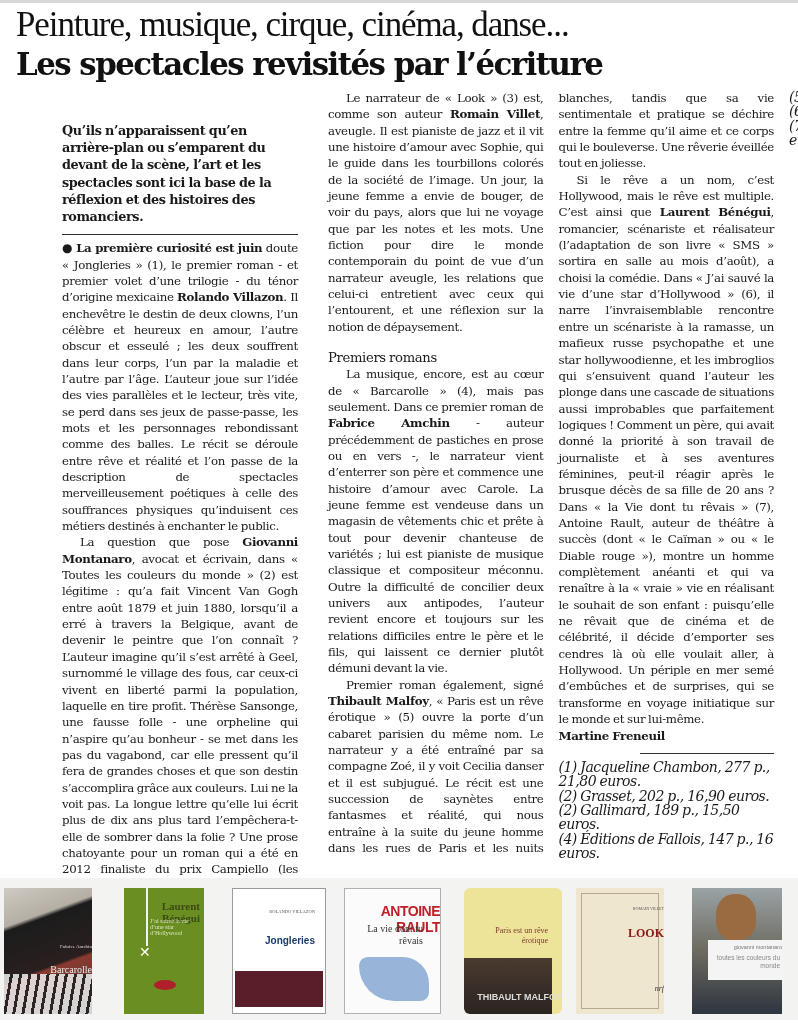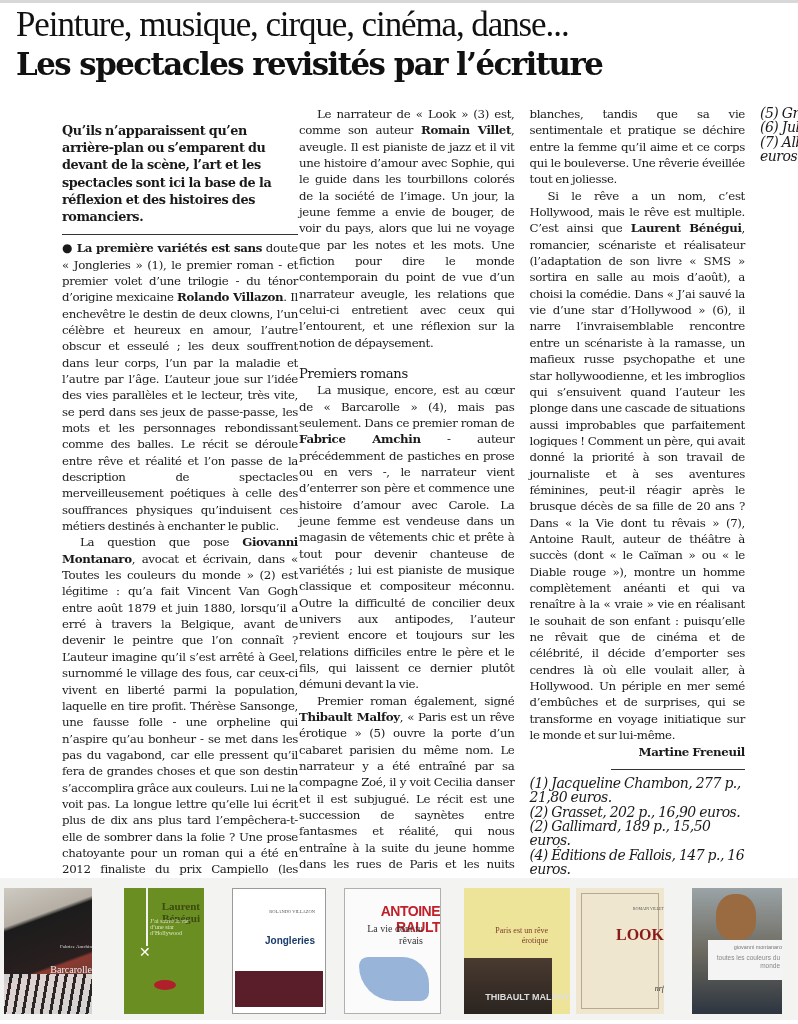--- a/index.html
+++ b/index.html
@@ -10,54 +10,54 @@
   .col { position: absolute; top: 90px; font-size: 11.8px; line-height: 16.35px; text-align: justify; hyphens: manual; letter-spacing: -0.35px; word-spacing: -0.5px; }
   .col1 { left: 62px; width: 236px; margin-top: 32px; }
   .chapo { font-weight: bold; font-size: 12.8px; line-height: 17.2px; text-align: left; letter-spacing: -0.4px; margin: 0 0 9px 0; }
   .rule { height: 0; border-top: 1px solid #333; margin: 0 0 5px 0; }
   .rule.short { width: 62%; margin-left: 38%; }
   p { margin: 0; }
   p.indent { text-indent: 18px; }
   .bullet { font-size: 12px; }
   b, .bold { font-weight: bold; }
   .subhead { font-weight: normal; font-size: 13.2px; margin: 14px 0 0 0; line-height: 17px; }
-  .sig { font-weight: bold; text-align: right; margin-top: 1px; }
+  .sig { font-weight: bold; margin-top: 1px; }
   .notes { margin-top: 6px; font-style: italic; font-size: 14px; line-height: 14.4px; text-align: left; letter-spacing: -0.5px; }
   .covers { position: absolute; left: 0; top: 878px; width: 798px; height: 142px; background: #f3f3f1; }
   .cover { position: absolute; top: 10px; height: 126px; overflow: hidden; box-sizing: border-box; }
   .cv-text { position: absolute; width: 100%; text-align: right; font-family: "Liberation Serif", serif; }
   .c1 { left: 4px; width: 88px; background: linear-gradient(160deg, #cfcac2 0%, #b4aea4 25%, #1c1c1c 28%, #2a1f1f 60%, #8a3a30 62%, #3a3a3a 100%); }
   .c1 .keys { position: absolute; left: 0; bottom: 0; width: 100%; height: 40px; background: repeating-linear-gradient(100deg, #eee 0 6px, #222 6px 9px); opacity: 0.85; }
   .c2 { left: 124px; width: 80px; background: #6b8e23; }
   .c3 { left: 232px; width: 94px; background: #fff; border: 1px solid #9a9a9a; }
   .c4 { left: 344px; width: 97px; background: #fbfbfb; border: 1px solid #b0b0b0; }
-  .c5 { left: 464px; width: 106px; background: #ede49a; }
+  .c5 { left: 464px; width: 98px; background: #ede49a; border-radius: 6px; }
   .c6 { left: 576px; width: 88px; background: #efe6cf; }
   .c7 { left: 692px; width: 90px; background: linear-gradient(180deg, #9aa3a6 0%, #6d6a60 50%, #2d3540 100%); }
 </style>
 </head>
 <body>
 
 <div class="topline"></div>
 <div class="kicker">Peinture, musique, cirque, cinéma, danse...</div>
 <h1 class="title" style="margin:0;">Les spectacles revisités par l’écriture</h1>
 
 <div class="col col1">
   <p class="chapo">Qu’ils n’apparaissent qu’en arrière-plan ou s’emparent du devant de la scène, l’art et les spectacles sont ici la base de la réflexion et des histoires des romanciers.</p>
   <div class="rule"></div>
   <p>
     <span class="bullet">●</span>
-    <span class="bold" style="font-weight:bold;">La première variétés est sans</span>
+    <span class="bold" style="font-weight:bold;">La première curiosité est juin</span>
     
     <span>doute « Jongleries » (1), le premier roman - et premier volet d’une trilogie - du ténor d’origine mexicaine </span><b>Rolando Villazon</b><span>. Il enchevêtre le destin de deux clowns, l’un célèbre et heureux en amour, l’autre obscur et esseulé ; les deux souffrent dans leur corps, l’un par la maladie et l’autre par l’âge. L’auteur joue sur l’idée des vies parallèles et le lecteur, très vite, se perd dans ses jeux de passe-passe, les mots et les personnages rebondissant comme des balles. Le récit se déroule entre rêve et réalité et l’on passe de la description de spectacles merveilleusement poétiques à celle des souffrances physiques qu’induisent ces métiers destinés à enchanter le public.</span>
   </p>
   <p class="indent"><span>La question que pose </span><b>Giovanni Montanaro</b><span>, avocat et écrivain, dans « Toutes les couleurs du monde » (2) est légitime : qu’a fait Vincent Van Gogh entre août 1879 et juin 1880, lorsqu’il a erré à travers la Belgique, avant de devenir le peintre que l’on connaît ? L’auteur imagine qu’il s’est arrêté à Geel, surnommé le village des fous, car ceux-ci vivent en liberté parmi la population, laquelle en tire profit. Thérèse Sansonge, une fausse folle - une orpheline qui n’aspire qu’au bonheur - se met dans les pas du vagabond, car elle pressent qu’il fera de grandes choses et que son destin s’accomplira grâce aux couleurs. Lui ne la voit pas. La longue lettre qu’elle lui écrit plus de dix ans plus tard l’empêchera-t-elle de sombrer dans la folie ? Une prose chatoyante pour un roman qui a été en 2012 finaliste du prix Campiello (les critiques choisissent 5 livres, qui seront départagés par un jury de 300 lecteurs).</span></p>
 </div>
 
-<div class="col" style="left:299px; width:446px; height:780px; column-count:2; column-gap:15px; column-fill:auto;margin-top:16px;">
+<div class="col" style="left:328px; width:446px; height:780px; column-count:2; column-gap:15px; column-fill:auto;">
   <p class="indent"><span>Le narrateur de « Look » (3) est, comme son auteur </span><b>Romain Villet</b><span>, aveugle. Il est pianiste de jazz et il vit une histoire d’amour avec Sophie, qui le guide dans les tourbillons colorés de la société de l’image. Un jour, la jeune femme a envie de bouger, de voir du pays, alors que lui ne voyage que par les notes et les mots. Une fiction pour dire le monde contemporain du point de vue d’un narrateur aveugle, les relations que celui-ci entretient avec ceux qui l’entourent, et une réflexion sur la notion de dépaysement.</span></p>
   <div class="subhead">Premiers romans</div>
   <p class="indent"><span>La musique, encore, est au cœur de « Barcarolle » (4), mais pas seulement. Dans ce premier roman de </span><b>Fabrice Amchin</b><span> - auteur précédemment de pastiches en prose ou en vers -, le narrateur vient d’enterrer son père et commence une histoire d’amour avec Carole. La jeune femme est vendeuse dans un magasin de vêtements chic et prête à tout pour devenir chanteuse de variétés ; lui est pianiste de musique classique et compositeur méconnu. Outre la difficulté de concilier deux univers aux antipodes, l’auteur revient encore et toujours sur les relations difficiles entre le père et le fils, qui laissent ce dernier plutôt démuni devant la vie.</span></p>
   <p class="indent"><span>Premier roman également, signé </span><b>Thibault Malfoy</b><span>, « Paris est un rêve érotique » (5) ouvre la porte d’un cabaret parisien du même nom. Le narrateur y a été entraîné par sa compagne Zoé, il y voit Cecilia danser et il est subjugué. Le récit est une succession de saynètes entre fantasmes et réalité, qui nous entraîne à la suite du jeune homme dans les rues de Paris et les nuits blanches, tandis que sa vie sentimentale et pratique se déchire entre la femme qu’il aime et ce corps qui le bouleverse. Une rêverie éveillée tout en joliesse.</span></p>
   <p class="indent"><span>Si le rêve a un nom, c’est Hollywood, mais le rêve est multiple. C’est ainsi que </span><b>Laurent Bénégui</b><span>, romancier, scénariste et réalisateur (l’adaptation de son livre « SMS » sortira en salle au mois d’août), a choisi la comédie. Dans « J’ai sauvé la vie d’une star d’Hollywood » (6), il narre l’invraisemblable rencontre entre un scénariste à la ramasse, un mafieux russe psychopathe et une star hollywoodienne, et les imbroglios qui s’ensuivent quand l’auteur les plonge dans une cascade de situations aussi improbables que parfaitement logiques ! Comment un père, qui avait donné la priorité à son travail de journaliste et à ses aventures féminines, peut-il réagir après le brusque décès de sa fille de 20 ans ? Dans « la Vie dont tu rêvais » (7), Antoine Rault, auteur de théâtre à succès (dont « le Caïman » ou « le Diable rouge »), montre un homme complètement anéanti et qui va renaître à la « vraie » vie en réalisant le souhait de son enfant : puisqu’elle ne rêvait que de cinéma et de célébrité, il décide d’emporter ses cendres là où elle voulait aller, à Hollywood. Un périple en mer semé d’embûches et de surprises, qui se transforme en voyage initiatique sur le monde et sur lui-même.</span></p>
   <div class="sig">Martine Freneuil</div>
   <div class="rule short" style="margin-top:8px;"></div>
   <div class="notes">
     <div>(1) Jacqueline Chambon, 277 p., 21,80 euros.</div>
     <div>(2) Grasset, 202 p., 16,90 euros.</div>
@@ -93,21 +93,21 @@
     <div style="position:absolute; left:14px; top:68px; width:70px; height:44px; border-radius:10px 30px 10px 40px; background:#7fa3cf; opacity:0.8;"></div>
   </div>
   <div class="cover c5">
     <div class="cv-text" style="top:38px; left:6px; width:78px; font-size:8px; color:#7a3a2a; line-height:10px;">Paris est un rêve érotique</div>
     <div style="position:absolute; left:0; top:70px; width:88px; height:56px; background:linear-gradient(180deg,#4a3a30,#2a2420);"></div>
     <div class="cv-text" style="top:104px; font-size:9px; font-weight:bold; font-family:'Liberation Sans',sans-serif; color:#ddd;">THIBAULT MALFOY</div>
   </div>
   <div class="cover c6">
     <div style="position:absolute; left:5px; top:5px; right:5px; bottom:5px; border:1px solid #b8a890;"></div>
     <div class="cv-text" style="top:18px; font-size:4px; color:#555;">ROMAIN VILLET</div>
-    <div class="cv-text" style="top:38px; font-size:16px; font-weight:bold; color:#8a1a1a;">LOOK</div>
+    <div class="cv-text" style="top:38px; font-size:12px; font-weight:bold; color:#8a1a1a;">LOOK</div>
     <div class="cv-text" style="top:96px; font-size:8px; font-style:italic; color:#333;">nrf</div>
   </div>
   <div class="cover c7">
     <div style="position:absolute; left:24px; top:6px; width:40px; height:46px; border-radius:45% 45% 40% 40%; background:#9a6a40;"></div>
     <div style="position:absolute; left:16px; top:52px; width:74px; height:40px; background:#f4f4f4;"></div>
     <div class="cv-text" style="top:56px; left:16px; width:74px; font-size:5.5px; font-family:'Liberation Sans',sans-serif; color:#777;">giovanni montanaro</div>
     <div class="cv-text" style="top:66px; left:18px; width:70px; font-size:6.5px; font-family:'Liberation Sans',sans-serif; color:#888; line-height:8px;">toutes les couleurs du monde</div>
   </div>
 </div>
 

